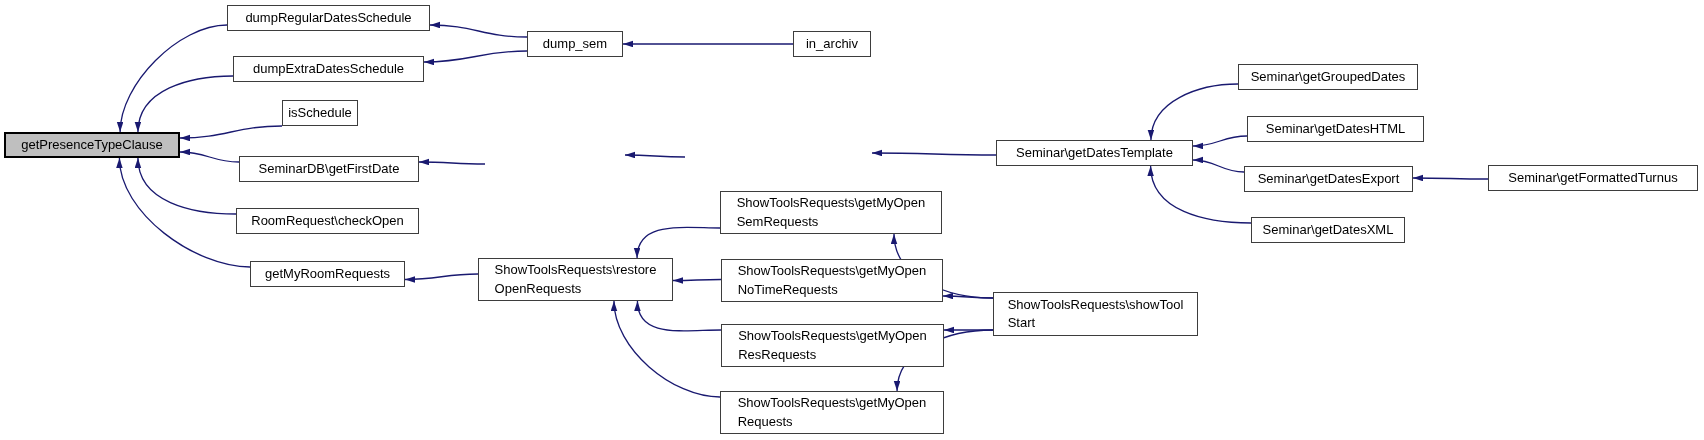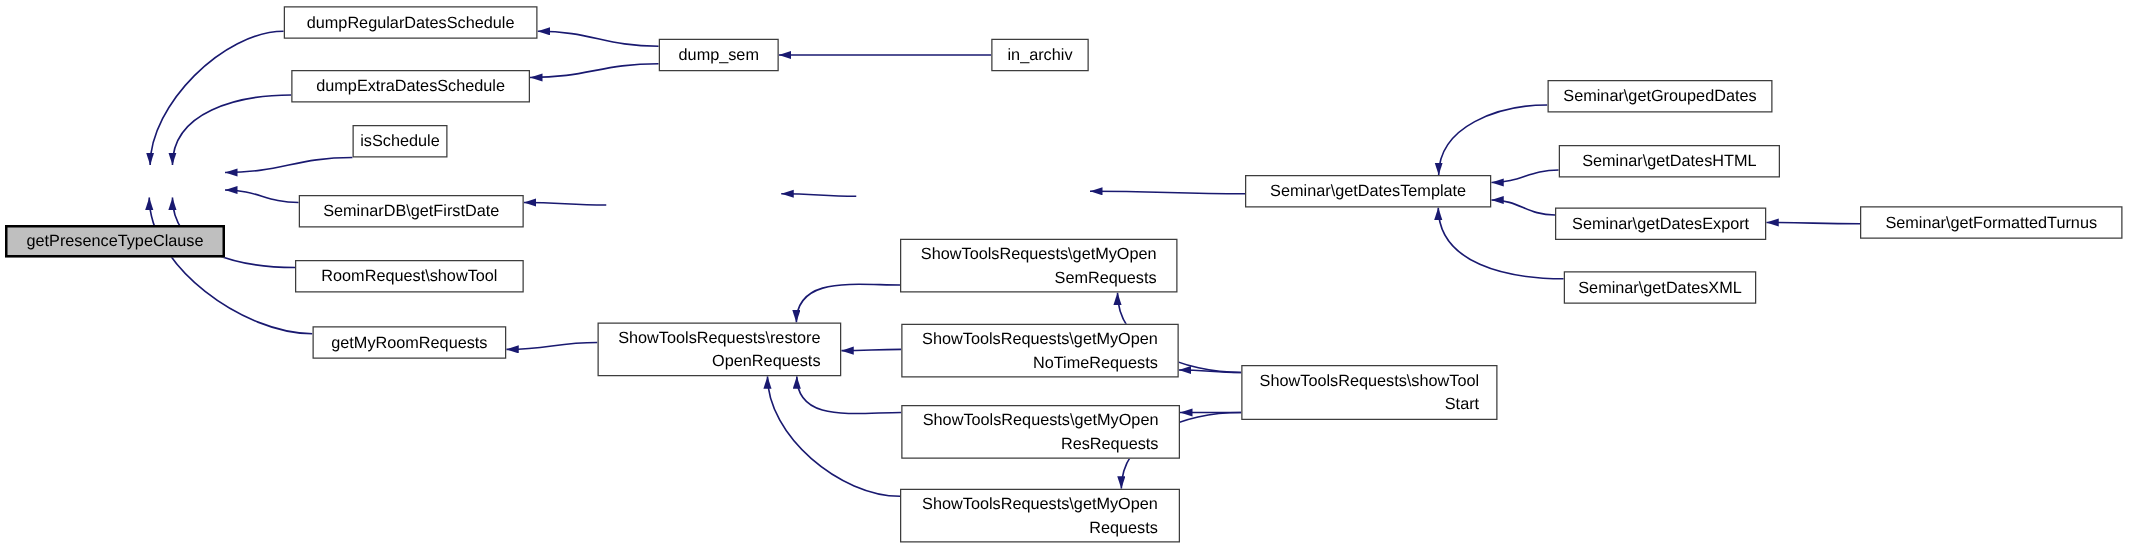--- a/index.html
+++ b/index.html
@@ -31,34 +31,33 @@
     stroke: var(--edge);
     stroke-width: 1.3;
     fill: none;
   }
   #arrowhead path { fill: var(--edge); }
   .node {
     position: absolute;
     display: flex;
     align-items: center;
     justify-content: center;
-    text-align: right;
+    text-align: left;
     background: var(--fill);
     border: 1px solid var(--border);
     color: var(--text);
     font-size: 13px;
     line-height: 1.42;
     white-space: pre-line;
     cursor: pointer;
   }
   .node.hl {
     background: var(--hl-fill);
     border: 2px solid var(--hl-border);
     cursor: default;
-    margin-top: 48px;
   }
 </style>
 </head>
 <body>
 
 <div id="canvas">
 
   <svg id="edge-layer" width="1704" height="440" xmlns="http://www.w3.org/2000/svg">
     <defs>
       <marker id="arrowhead" markerUnits="userSpaceOnUse" markerWidth="11" markerHeight="8" refX="10" refY="3.25" orient="auto">
@@ -96,21 +95,21 @@
   <div class="node hl" style="left:4px;top:132px;width:176px;height:26px">getPresenceTypeClause</div>
 
   <div class="node" style="left:227px;top:5px;width:203px;height:26px">dumpRegularDatesSchedule</div>
 
   <div class="node" style="left:233px;top:56px;width:191px;height:26px">dumpExtraDatesSchedule</div>
 
   <div class="node" style="left:282px;top:100px;width:76px;height:26px">isSchedule</div>
 
   <div class="node" style="left:239px;top:156px;width:180px;height:26px">SeminarDB\getFirstDate</div>
 
-  <div class="node" style="left:236px;top:208px;width:183px;height:26px">RoomRequest\showTool</div>
+  <div class="node" style="left:236px;top:208px;width:183px;height:26px">RoomRequest\checkOpen</div>
 
   <div class="node" style="left:250px;top:261px;width:155px;height:26px">getMyRoomRequests</div>
 
   <div class="node" style="left:527px;top:31px;width:96px;height:26px">dump_sem</div>
 
   <div class="node" style="left:793px;top:31px;width:78px;height:26px">in_archiv</div>
 
 
 
   <div class="node" style="left:996px;top:140px;width:197px;height:26px">Seminar\getDatesTemplate</div>

